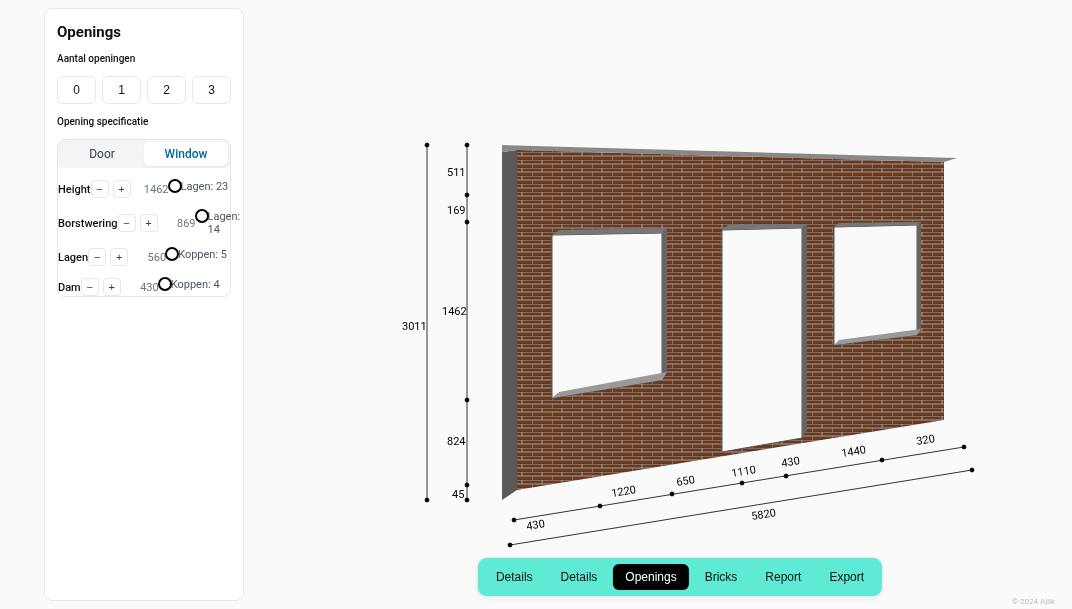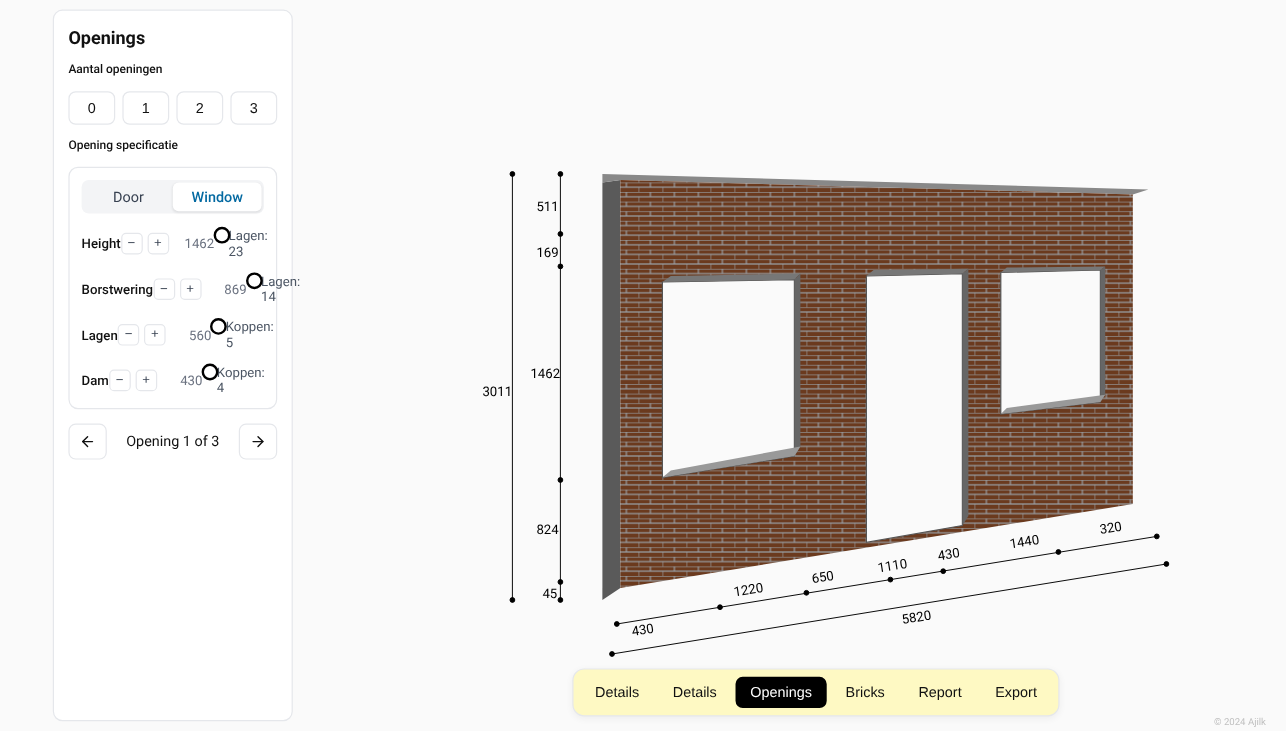--- a/index.html
+++ b/index.html
@@ -35,21 +35,20 @@
     border: 1px solid #e5e7eb;
     background: #fff;
     border-radius: 6px;
     font-size: 12px;
     color: #111;
     cursor: pointer;
   }
   .spec-card {
     border: 1px solid #e5e7eb;
     border-radius: 8px;
-    padding: 10px;
     display: flex;
     flex-direction: column;
     gap: 12px;
   }
   .type-toggle {
     display: flex;
     background: #f3f4f6;
     border-radius: 6px;
     padding: 2px;
   }
@@ -133,21 +132,21 @@
   }
   .canvas {
     flex: 1;
     position: relative;
   }
   .bottom-tabs {
     position: absolute;
     left: 50%;
     transform: translateX(-50%);
     bottom: 12px;
-    background: #fef9c3;
+    background: #5eead4;
     border: 1px solid #e5e7eb;
     border-radius: 10px;
     padding: 6px;
     display: flex;
     gap: 4px;
     box-shadow: 0 2px 6px rgba(0,0,0,0.05);
   }
   .tab-btn {
     border: none;
     background: transparent;
@@ -251,35 +250,20 @@
           </div>
         </div>
         <div class="slider-track">
           <div class="rail"></div>
           <div class="thumb" style="left:4%"></div>
         </div>
         <div class="sub-label">Koppen: 4</div>
       </div>
     </div>
 
-    <div class="nav-row">
-      <button class="nav-btn">
-        <svg width="14" height="14" viewBox="0 0 24 24" fill="none" stroke="#111" stroke-width="2" stroke-linecap="round" stroke-linejoin="round">
-            <line x1="19" y1="12" x2="5" y2="12"></line>
-            <polyline points="12 19 5 12 12 5"></polyline>
-          </svg>
-      </button>
-      <div class="nav-mid">Opening 1 of 3</div>
-      <button class="nav-btn">
-        <svg width="14" height="14" viewBox="0 0 24 24" fill="none" stroke="#111" stroke-width="2" stroke-linecap="round" stroke-linejoin="round">
-            <line x1="5" y1="12" x2="19" y2="12"></line>
-            <polyline points="12 5 19 12 12 19"></polyline>
-          </svg>
-      </button>
-    </div>
   </aside>
 
   <div class="canvas">
     <svg width="860" height="560" viewBox="0 0 860 560" style="position:absolute;left:0;top:0;">
 
       <defs>
         <pattern id="bricks" width="20" height="8" patternUnits="userSpaceOnUse">
           <rect width="20" height="8" fill="#6b3a1e"></rect>
           <line x1="0" y1="0" x2="20" y2="0" stroke="#9aa0a6" stroke-width="1"></line>
           <line x1="10" y1="0" x2="10" y2="4" stroke="#9aa0a6" stroke-width="1"></line>

